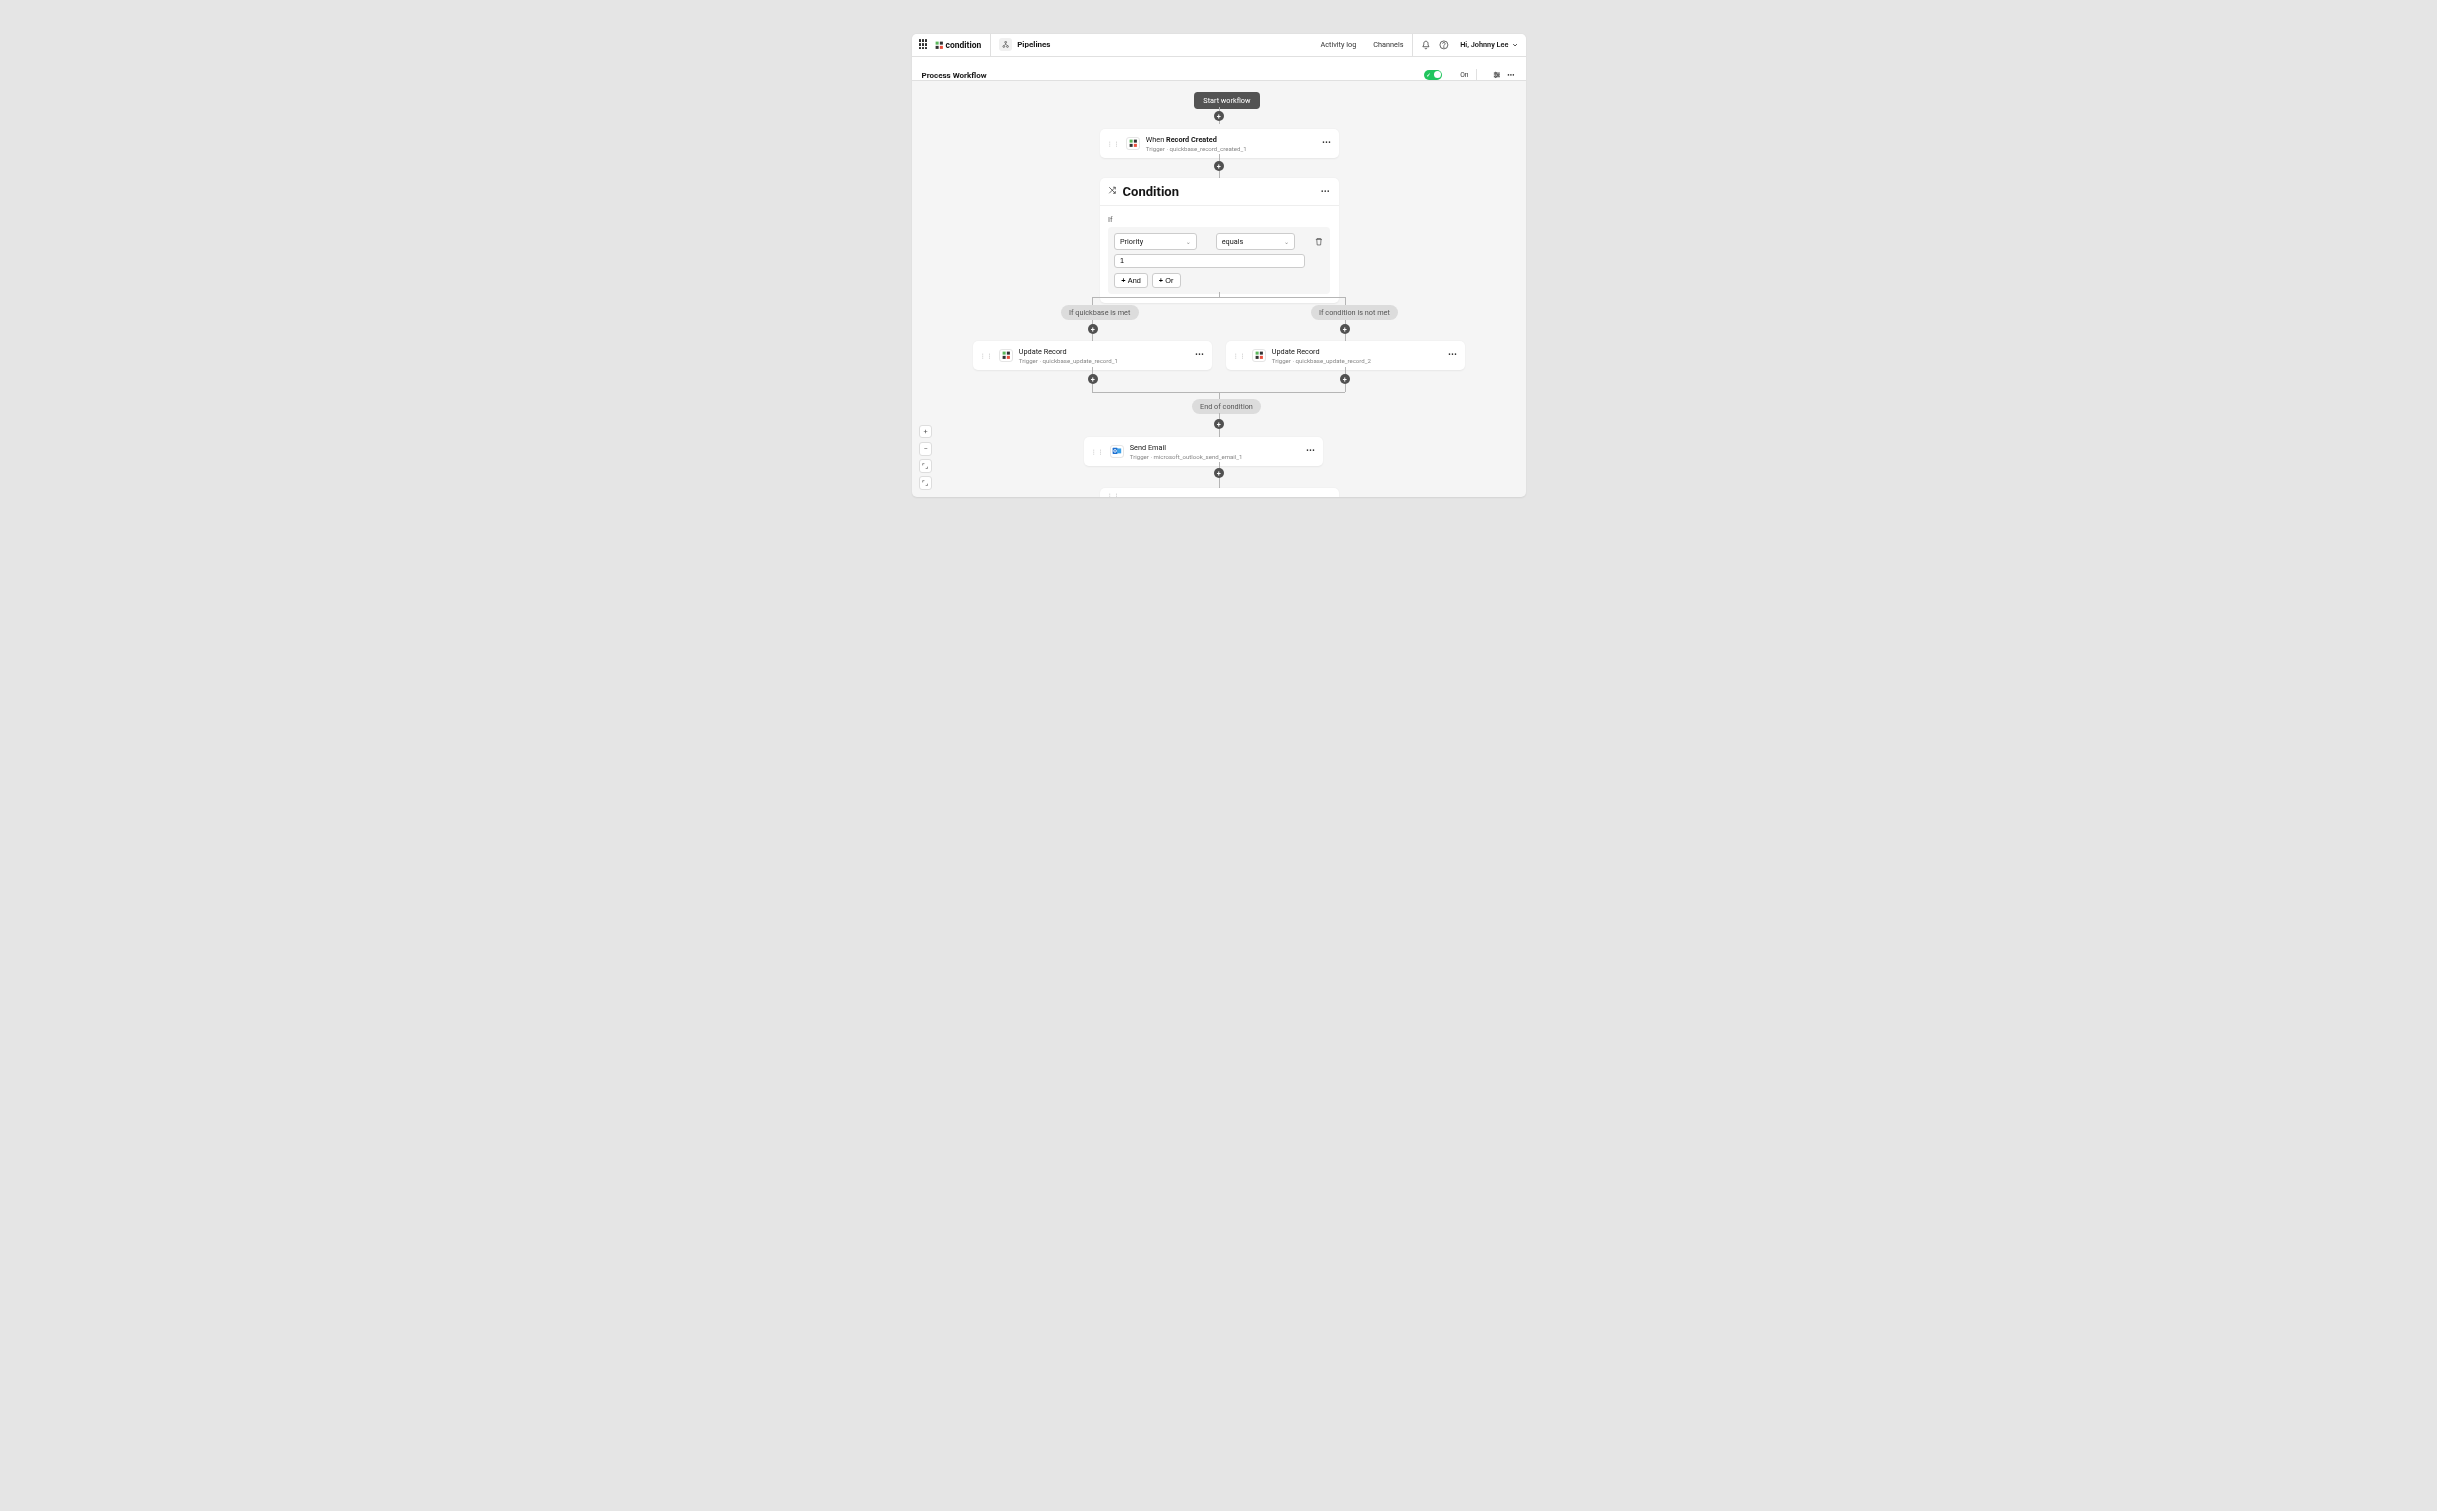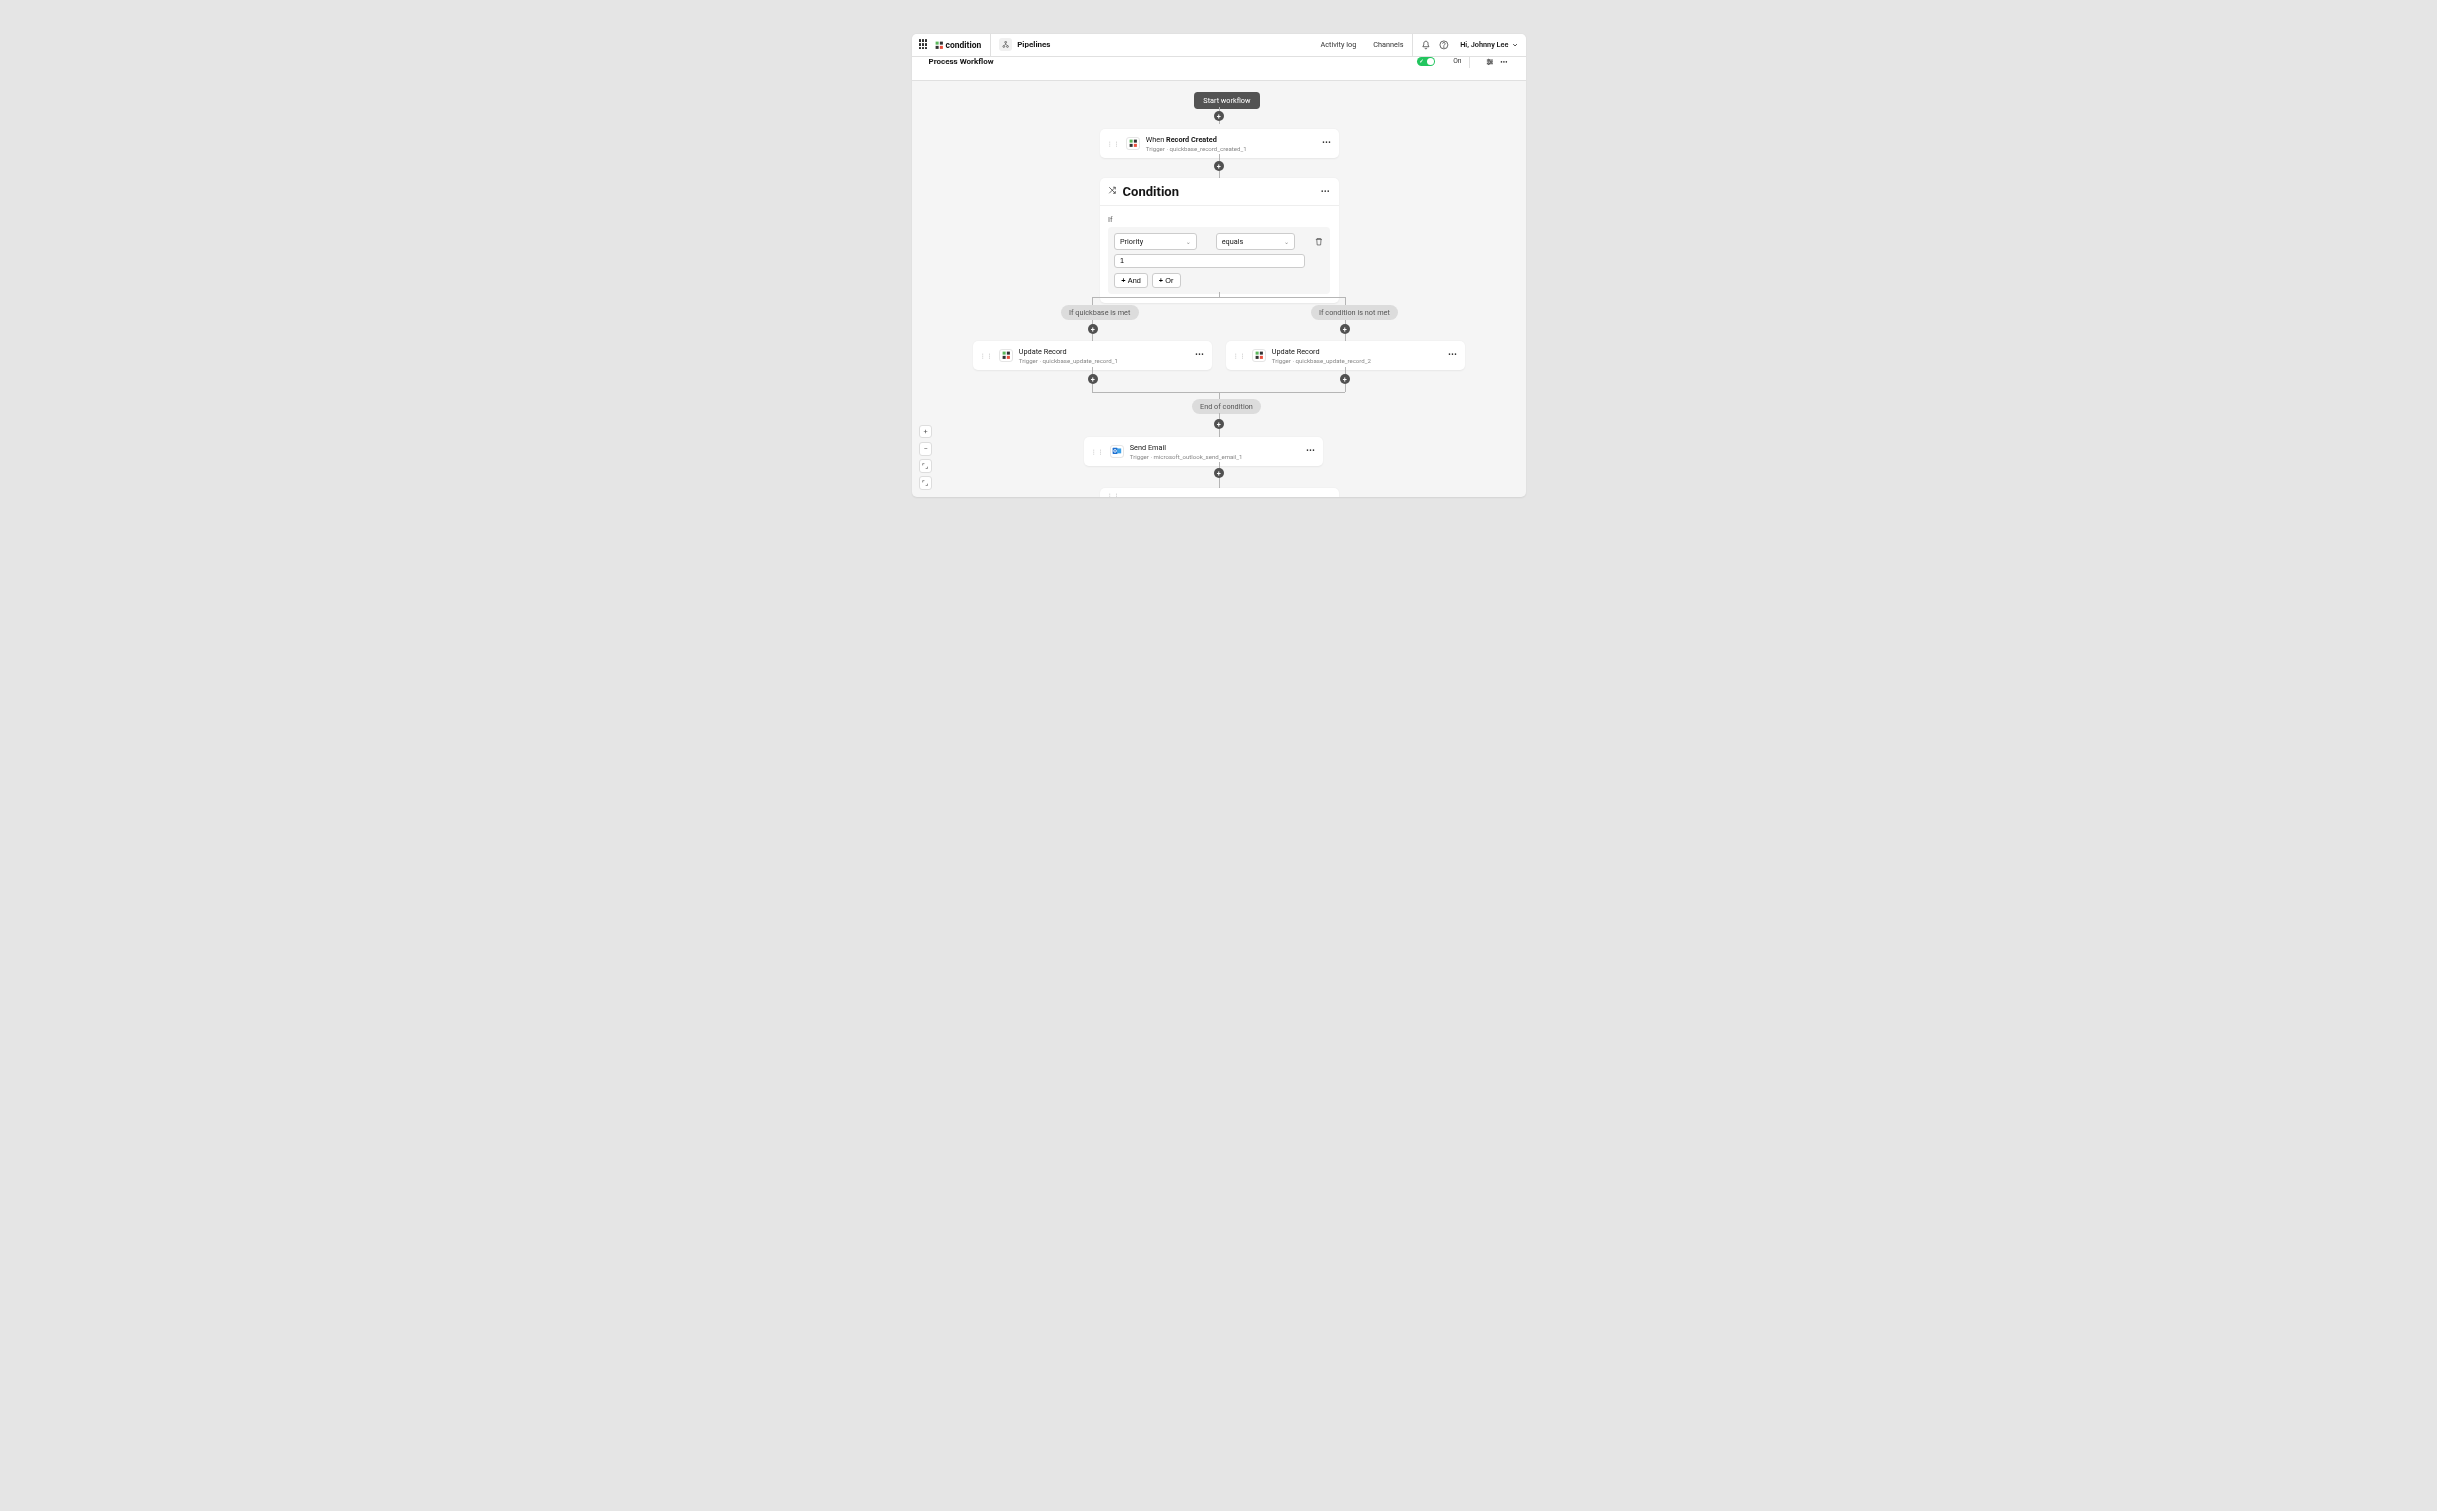--- a/index.html
+++ b/index.html
@@ -16,21 +16,21 @@
 .divider{width:0.6px;height:22px;background:#e0e0e0;margin:0 8.5px}
 .pipelines{display:flex;align-items:center;gap:4.9px;font-weight:700;font-size:8px}
 .pipelines-icon{width:13.4px;height:13.4px;background:#f0f0f0;border-radius:3px;display:flex;align-items:center;justify-content:center}
 .spacer{flex:1}
 .hlink{color:#333;font-size:7.3px;margin-left:17px;cursor:pointer}
 .iconbtn{width:9.8px;height:9.8px;margin-left:8.5px;cursor:pointer;display:flex;align-items:center;justify-content:center}
 .iconbtn svg{width:9.8px;height:9.8px}
 .user{margin-left:11px;display:flex;align-items:center;gap:3.7px;font-size:7.3px;cursor:pointer;font-weight:600}
 
 
-.subheader{height:24px;background:#fff;border-bottom:0.6px solid #e0e0e0;display:flex;align-items:flex-start;padding:0 17px}
+.subheader{height:24px;background:#fff;border-bottom:0.6px solid #e0e0e0;display:flex;align-items:flex-end;padding:0 10px}
 .title{font-weight:700;font-size:8px}
 .toggle-wrap{display:flex;align-items:center;gap:18px}
 .toggle{width:18.3px;height:9.8px;background:#22C55E;border-radius:6.1px;position:relative;cursor:pointer}
 .toggle-knob{width:7.3px;height:7.3px;background:#fff;border-radius:50%;position:absolute;right:1.2px;top:1.2px;display:flex;align-items:center;justify-content:center}
 .toggle-check{position:absolute;left:2.4px;top:1.8px;color:#fff;font-size:5.5px;font-weight:700}
 .toggle-label{font-size:6.7px;color:#333}
 .vdiv{width:0.6px;height:11px;background:#e0e0e0;margin:0 7.3px}
 
 
 .canvas{position:absolute;left:0;right:0;top:46px;bottom:0;overflow:hidden}

